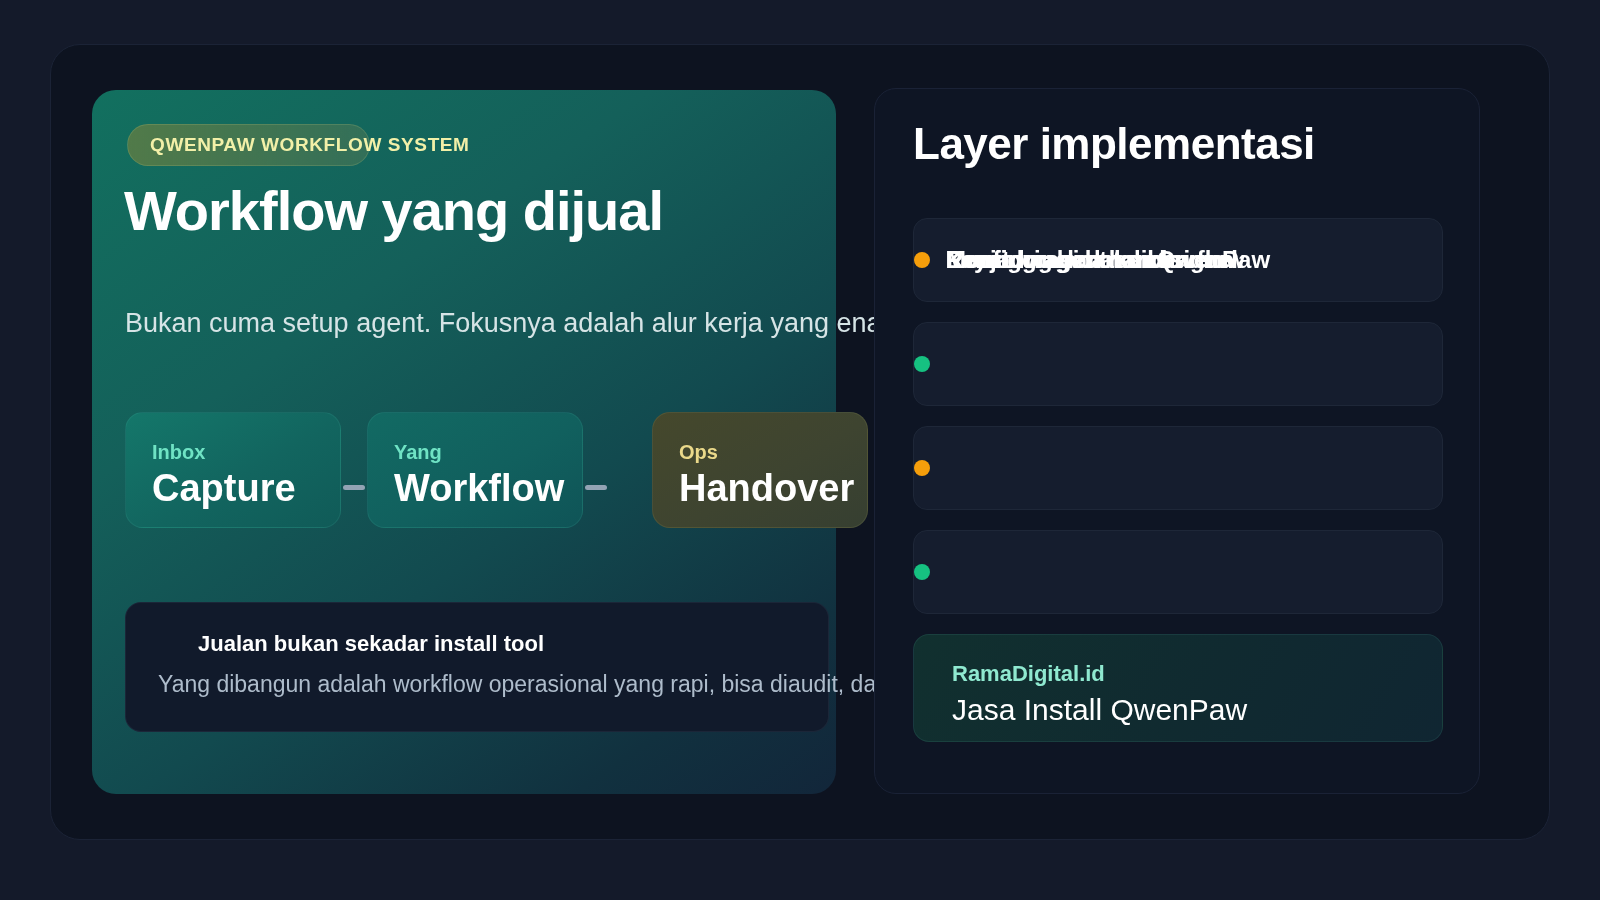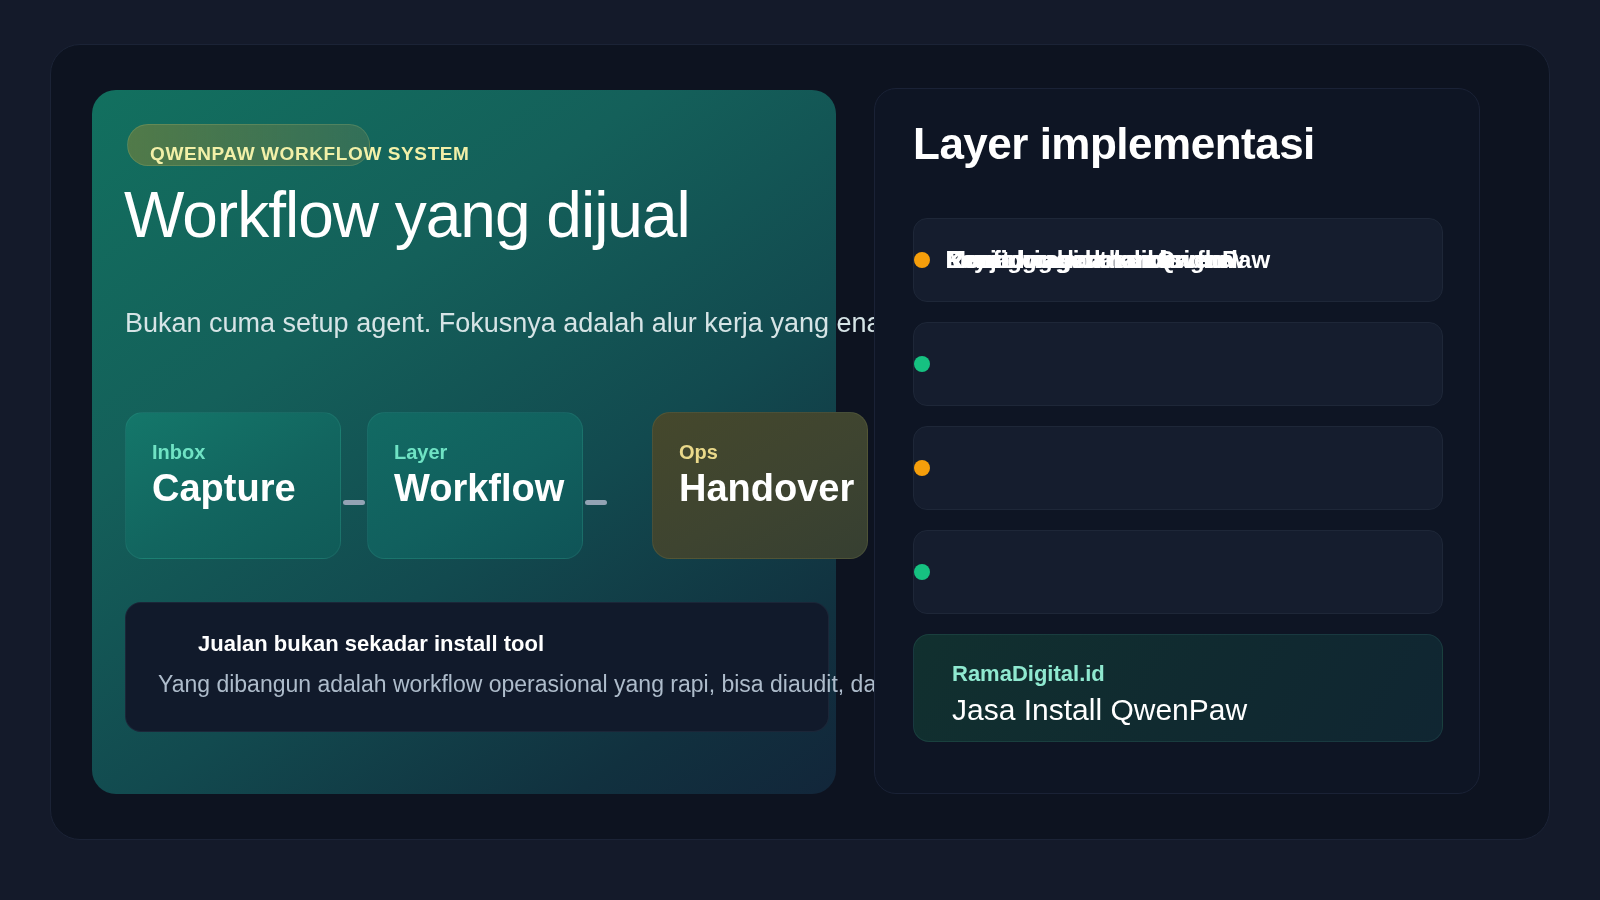--- a/index.html
+++ b/index.html
@@ -36,39 +36,39 @@
     border-radius:24px;
     background:linear-gradient(145deg,#12705f 0%,#14605a 32%,#124a4f 60%,#11313f 85%,#12263a 100%);
     overflow:visible;
   }
 
   #hero-badge {
     position:absolute;
     left:35px; top:34px;
     height:42px;
     padding:0 22px;
-    display:flex; align-items:flex-end;
+    display:flex; align-items:center;
     border-radius:21px;
     background:linear-gradient(90deg,rgba(120,130,60,.62),rgba(95,125,85,.42));
     border:1px solid rgba(220,225,140,.16);
     white-space:nowrap;
     width:243px;
   }
   #hero-badge .badge-text {
     font-size:19px; font-weight:bold;
     letter-spacing:.6px;
     color:#f2f0a8;
     white-space:nowrap;
   }
 
   #hero-title {
     position:absolute;
     left:32px; top:90px;
     width:1200px;
-    font-size:64px; font-weight:normal;
+    font-size:56px; font-weight:bold;
     color:#ffffff;
     letter-spacing:-1px;
     white-space:nowrap;
     line-height:1.12;
   }
 
   #hero-subtitle {
     position:absolute;
     left:33px; top:215px;
     width:1400px;
@@ -80,21 +80,21 @@
 
   
   #step-row {
     position:absolute;
     left:33px; top:322px;
     display:flex;
     align-items:center;
     white-space:nowrap;
   }
   .step-chip {
-    width:216px; height:147px;
+    width:216px; height:116px;
     border-radius:18px;
     padding:28px 19px 0 26px;
     flex:0 0 auto;
   }
   .step-chip.teal {
     background:linear-gradient(150deg,#14776a 0%,#12655f 55%,#105b58 100%);
     border:1px solid rgba(110,220,200,.10);
   }
   .step-chip.teal2 {
     background:linear-gradient(150deg,#126a63 0%,#11605e 55%,#0f5457 100%);
@@ -246,21 +246,21 @@
     <div id="step-row">
 
       <div class="step-chip teal">
         <div class="step-kicker mint">Inbox</div>
         <div class="step-title">Capture</div>
       </div>
 
       <div class="step-connector"></div>
 
       <div class="step-chip teal2">
-        <div class="step-kicker mint">Layer</div>
+        <div class="step-kicker mint">Yang</div>
         <div class="step-title">Workflow</div>
       </div>
 
       <div class="step-connector"></div>
 
       <div class="step-chip olive">
         <div class="step-kicker amber">Ops</div>
         <div class="step-title">Handover</div>
       </div>
 

